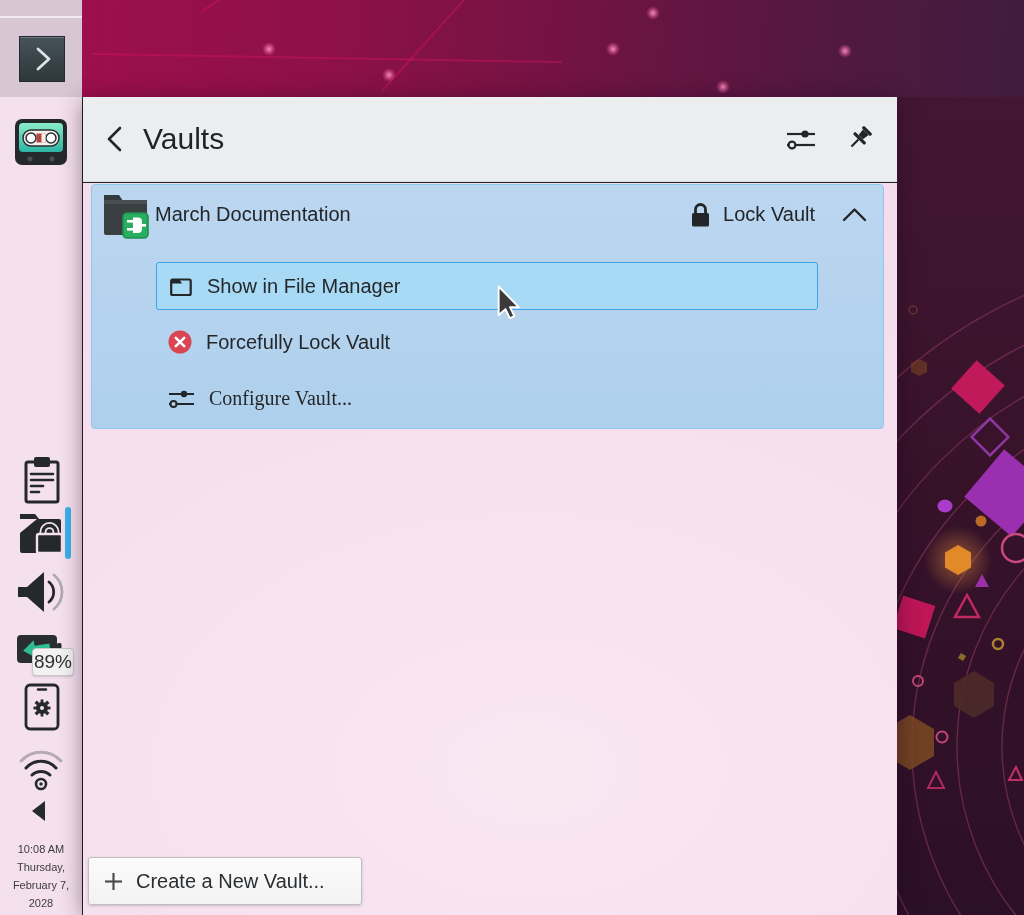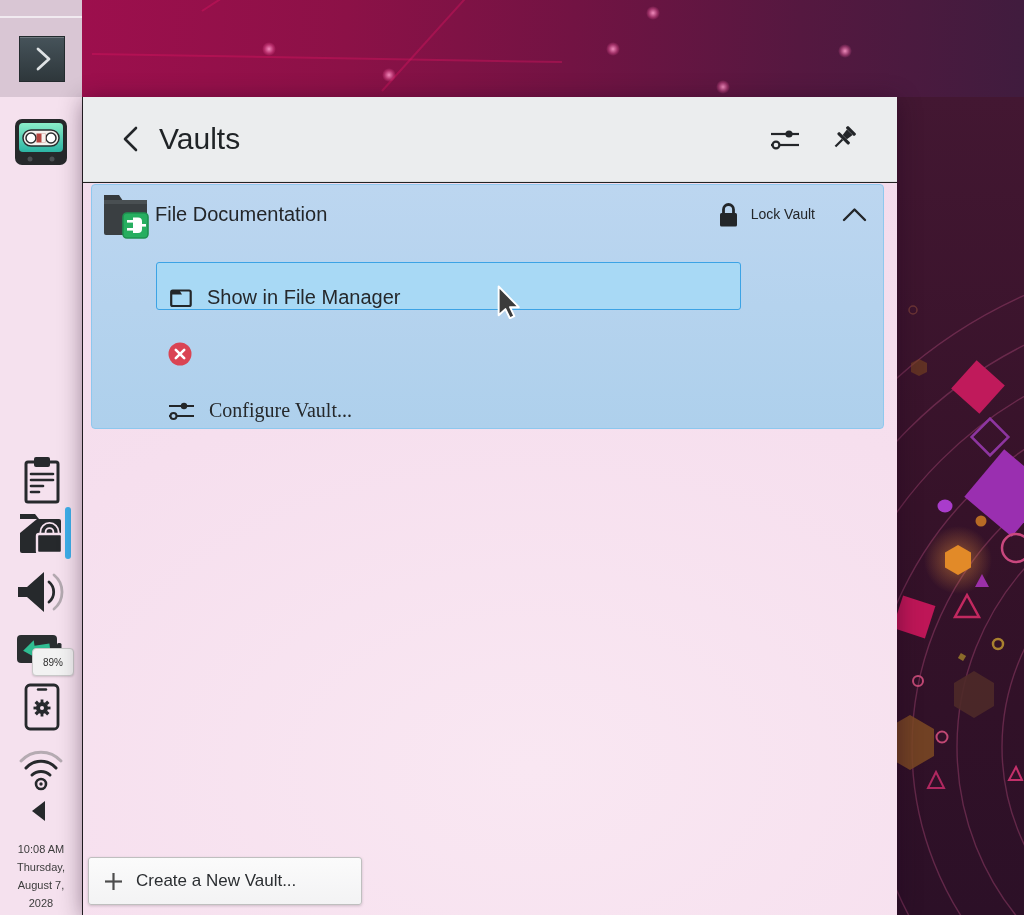--- a/index.html
+++ b/index.html
@@ -20,58 +20,58 @@
   
   .panel{position:absolute;left:0;top:0;width:82px;height:915px;background:#f5e1ee;}
   .panel-top{position:absolute;left:0;top:0;width:82px;height:97px;background:#d9c6d4;}
   .panel-line{position:absolute;left:0;top:16px;width:82px;height:2px;background:#f1eaf0;}
   .expander{position:absolute;left:19px;top:36px;width:46px;height:46px;border:1px solid #232b2e;
     background:linear-gradient(180deg,#46535a,#2e373b);box-shadow:inset 0 1px 0 rgba(255,255,255,.22);
     display:flex;align-items:center;justify-content:center;padding:0;cursor:pointer;}
   .tray{position:absolute;display:flex;align-items:center;justify-content:center;}
   .indicator{position:absolute;left:65px;top:507px;width:6px;height:52px;border-radius:3px;background:#3daee9;}
   .badge{position:absolute;left:32px;top:648px;width:40px;height:26px;background:#f2f2f2;
-    border:1px solid #c9c9c9;border-radius:4px;font-size:10px;display:flex;align-items:center;
+    border:1px solid #c9c9c9;border-radius:4px;font-size:19px;display:flex;align-items:center;
     justify-content:center;color:#2f2f2f;box-shadow:0 1px 2px rgba(0,0,0,.15);}
   .clock{position:absolute;left:0;top:840px;width:82px;text-align:center;font-size:11px;
     line-height:18px;color:#3c3c3c;}
 
   
   .popup{position:absolute;left:83px;top:97px;width:814px;height:818px;
     box-shadow:0 3px 22px rgba(30,5,30,.45);}
   .popup-header{position:absolute;left:0;top:0;width:100%;height:85px;background:#ebedee;
-    border-bottom:1px solid #dddfe0;display:flex;align-items:center;box-sizing:border-box;padding:0 38px;}
+    border-bottom:1px solid #dddfe0;display:flex;align-items:center;box-sizing:border-box;padding:0 22px;}
   .back-btn{display:flex;align-items:center;cursor:pointer;}
   .popup-title{font-size:30px;color:#1f2326;margin-left:18px;flex:0 0 auto;}
   .header-spacer{flex:1;}
   .hdr-icon{display:flex;align-items:center;justify-content:center;cursor:pointer;}
   .hdr-icon + .hdr-icon{margin-left:26px;}
   .popup-body{position:absolute;left:0;top:86px;width:100%;height:732px;
     background:radial-gradient(120% 90% at 55% 80%,#f9e7f2 0%,#f6dfee 60%,#f3dcec 100%);}
 
   .vault-card{position:absolute;left:8px;top:1px;width:793px;height:245px;
     background:linear-gradient(180deg,#bcd6f0 0%,#aed0ec 100%);
     border:1px solid #8ec8ee;border-radius:4px;box-sizing:border-box;}
   .vault-row{position:absolute;left:0;top:0;width:100%;height:58px;display:flex;align-items:center;
     box-sizing:border-box;padding:0 16px 0 10px;cursor:pointer;}
   .vault-name{font-size:20px;margin-left:6px;}
   .vault-row .spacer{flex:1;}
   .lock-action{display:flex;align-items:center;cursor:pointer;}
-  .lock-label{font-size:14px;margin-left:11px;}
+  .lock-label{font-size:20px;margin-left:11px;}
   .collapse{margin-left:27px;display:flex;align-items:center;cursor:pointer;}
 
-  .menu-item{position:absolute;left:64px;width:585px;height:48px;display:flex;align-items:flex-end;
+  .menu-item{position:absolute;left:64px;width:662px;height:48px;display:flex;align-items:center;
     box-sizing:border-box;padding-left:12px;border-radius:3px;cursor:pointer;}
   .menu-item.hl{background:#a8d9f5;border:1px solid #3ca3e5;}
   .mi-label{font-size:20px;margin-left:14px;color:#25282b;}
   .mi-0{top:77px;} .mi-1{top:133px;} .mi-2{top:189px;font-family:Liberation Serif, serif;}
 
   .create-btn{position:absolute;left:5px;top:674px;width:274px;height:48px;
     background:linear-gradient(180deg,#fbfbfb,#f3f3f4);border:1px solid #bfbfbf;border-radius:3px;
-    display:flex;align-items:center;box-sizing:border-box;padding-left:14px;font-size:17px;
+    display:flex;align-items:center;box-sizing:border-box;padding-left:14px;font-size:20px;
     color:#2b2e31;cursor:pointer;box-shadow:0 1px 3px rgba(0,0,0,.18);font-family:"Liberation Sans",sans-serif;}
   .create-btn span{margin-left:12px;}
 
   .cursor{position:absolute;left:497px;top:285px;z-index:50;}
 </style>
 </head>
 <body>
 
 <div class="stage">
 
@@ -242,21 +242,21 @@
 
     <div class="tray" style="left:29px;top:799px;width:20px;height:24px">
       <svg width="20" height="24" viewBox="0 0 20 24">
         <polygon points="16,2 16,22 3,12" fill="#26292c"></polygon>
       </svg>
     </div>
 
     <div class="clock">
       <div>10:08 AM</div>
       <div>Thursday,</div>
-      <div>August 7,</div>
+      <div>February 7,</div>
       <div>2028</div>
     </div>
   </div>
 
   <div class="popup">
     <div class="popup-header">
       <div class="back-btn">
         <svg width="20" height="28" viewBox="0 0 20 28">
           <polyline points="15,3 4,14 15,25" fill="none" stroke="#232629" stroke-width="2.6" stroke-linecap="round" stroke-linejoin="round"></polyline>
         </svg>
@@ -291,21 +291,21 @@
             <rect x="2" y="10" width="43" height="35" rx="2" fill="#3a3f42"></rect>
             <rect x="2" y="10" width="43" height="4" fill="#494f52"></rect>
             <rect x="21" y="23" width="25" height="25" rx="4" fill="#27ae60" stroke="#1f9150" stroke-width="1.6"></rect>
             <g fill="#ffffff">
               <rect x="25" y="30" width="7" height="2.6"></rect>
               <rect x="25" y="38" width="7" height="2.6"></rect>
               <path d="M31,27.5 h5 a4,4 0 0 1 4,4 v7.5 a4,4 0 0 1 -4,4 h-5 Z"></path>
               <rect x="39" y="34" width="5" height="2.6"></rect>
             </g>
           </svg>
-          <div class="vault-name">File Documentation</div>
+          <div class="vault-name">March Documentation</div>
           <div class="spacer"></div>
           <div class="lock-action">
             <svg width="23" height="29" viewBox="0 0 23 29">
               <path d="M6.5,13 V9.5 a5,5 0 0 1 10,0 V13" fill="none" stroke="#232629" stroke-width="2.8"></path>
               <rect x="3" y="13" width="17" height="13.5" rx="1.5" fill="#232629"></rect>
             </svg>
             <span class="lock-label">Lock Vault</span>
           </div>
           <div class="collapse">
             <svg width="25" height="15" viewBox="0 0 25 15">
@@ -321,20 +321,21 @@
           </svg>
           <span class="mi-label">Show in File Manager</span>
         </div>
 
         <div class="menu-item mi-1">
           <svg width="24" height="24" viewBox="0 0 24 24">
             <circle cx="12" cy="12" r="11.5" fill="#da4453"></circle>
             <line x1="7.8" y1="7.8" x2="16.2" y2="16.2" stroke="#ffffff" stroke-width="2.6" stroke-linecap="round"></line>
             <line x1="16.2" y1="7.8" x2="7.8" y2="16.2" stroke="#ffffff" stroke-width="2.6" stroke-linecap="round"></line>
           </svg>
+          <span class="mi-label">Forcefully Lock Vault</span>
         </div>
 
         <div class="menu-item mi-2">
           <svg width="27" height="23" viewBox="0 0 27 23">
             <line x1="1" y1="7" x2="26" y2="7" stroke="#232629" stroke-width="2"></line>
             <circle cx="16" cy="7" r="3.2" fill="#232629"></circle>
             <line x1="1" y1="17" x2="26" y2="17" stroke="#232629" stroke-width="2"></line>
             <circle cx="5.5" cy="17" r="3" fill="#b2d0eb" stroke="#232629" stroke-width="2"></circle>
           </svg>
           <span class="mi-label">Configure Vault...</span>

